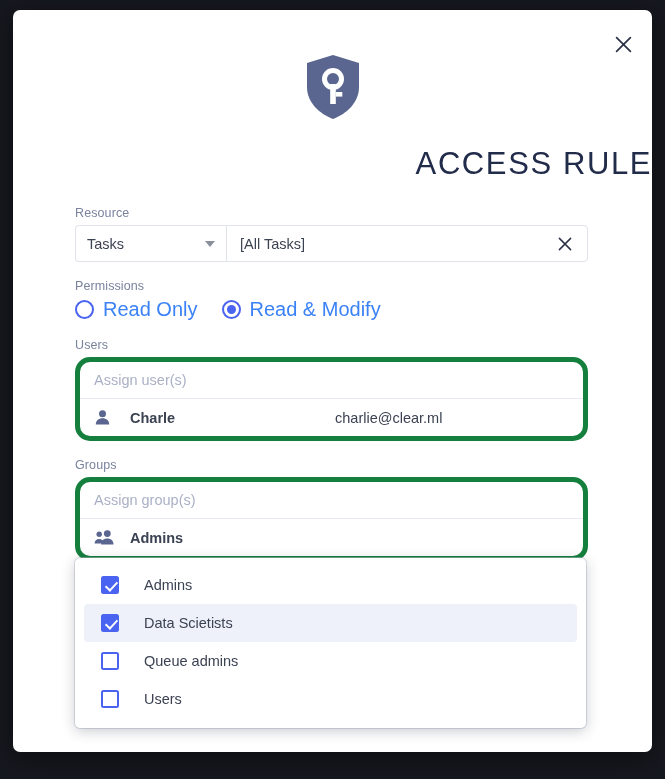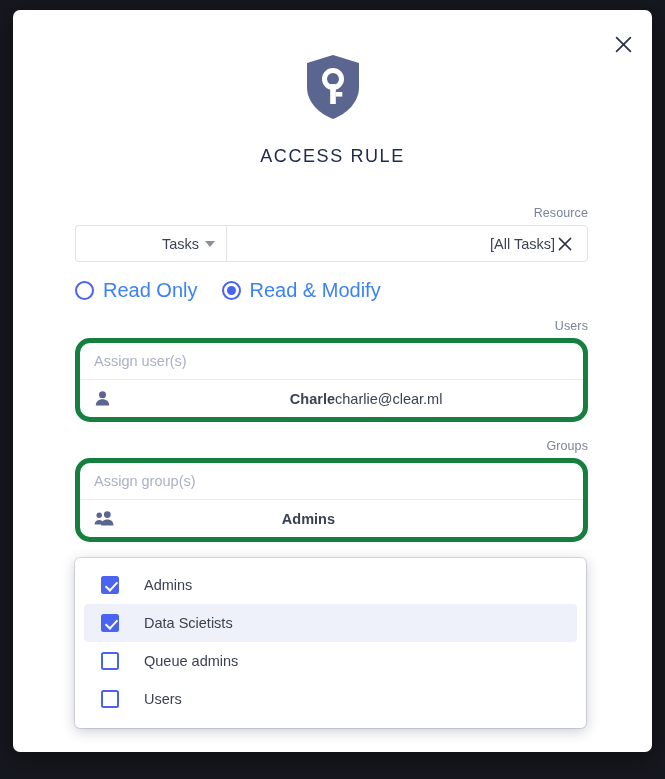--- a/index.html
+++ b/index.html
@@ -58,42 +58,41 @@
     top: 44px;
     display: flex;
     justify-content: center;
   }
   .shield { display: block; }
 
   .title {
     position: absolute;
     left: 0; right: 0;
     top: 136px;
-    text-align: center;
-    font-size: 18px;
+    text-align: right;
+    font-size: 31px;
     font-weight: 300;
     letter-spacing: 1.6px;
     color: #212b4a;
     white-space: nowrap;
   }
 
   
   .field-label {
     font-size: 12.5px;
     color: #7a839e;
     letter-spacing: .1px;
     margin-bottom: 5px;
   }
 
   .body {
     position: absolute;
     left: 62px;
     top: 196px;
     width: 513px;
-    text-align: right;
   }
 
   .group-block { margin-bottom: 17px; }
 
   
   .resource-row {
     display: flex;
     align-items: stretch;
     height: 37px;
   }
@@ -304,20 +303,21 @@
             <span class="clear-x">
               <svg width="14" height="14" viewBox="0 0 14 14" aria-hidden="true">
                 <path d="M1.4 1.4 L12.6 12.6 M12.6 1.4 L1.4 12.6" stroke="#2c3246" stroke-width="1.5" stroke-linecap="round"></path>
               </svg>
             </span>
           </div>
         </div>
       </div>
 
       <div class="group-block">
+        <div class="field-label">Permissions</div>
         <div class="radios">
           <div class="radio-item">
             <span class="radio"></span>
             <span class="radio-label">Read Only</span>
           </div>
           <div class="radio-item">
             <span class="radio checked"></span>
             <span class="radio-label">Read &amp; Modify</span>
           </div>
         </div>

